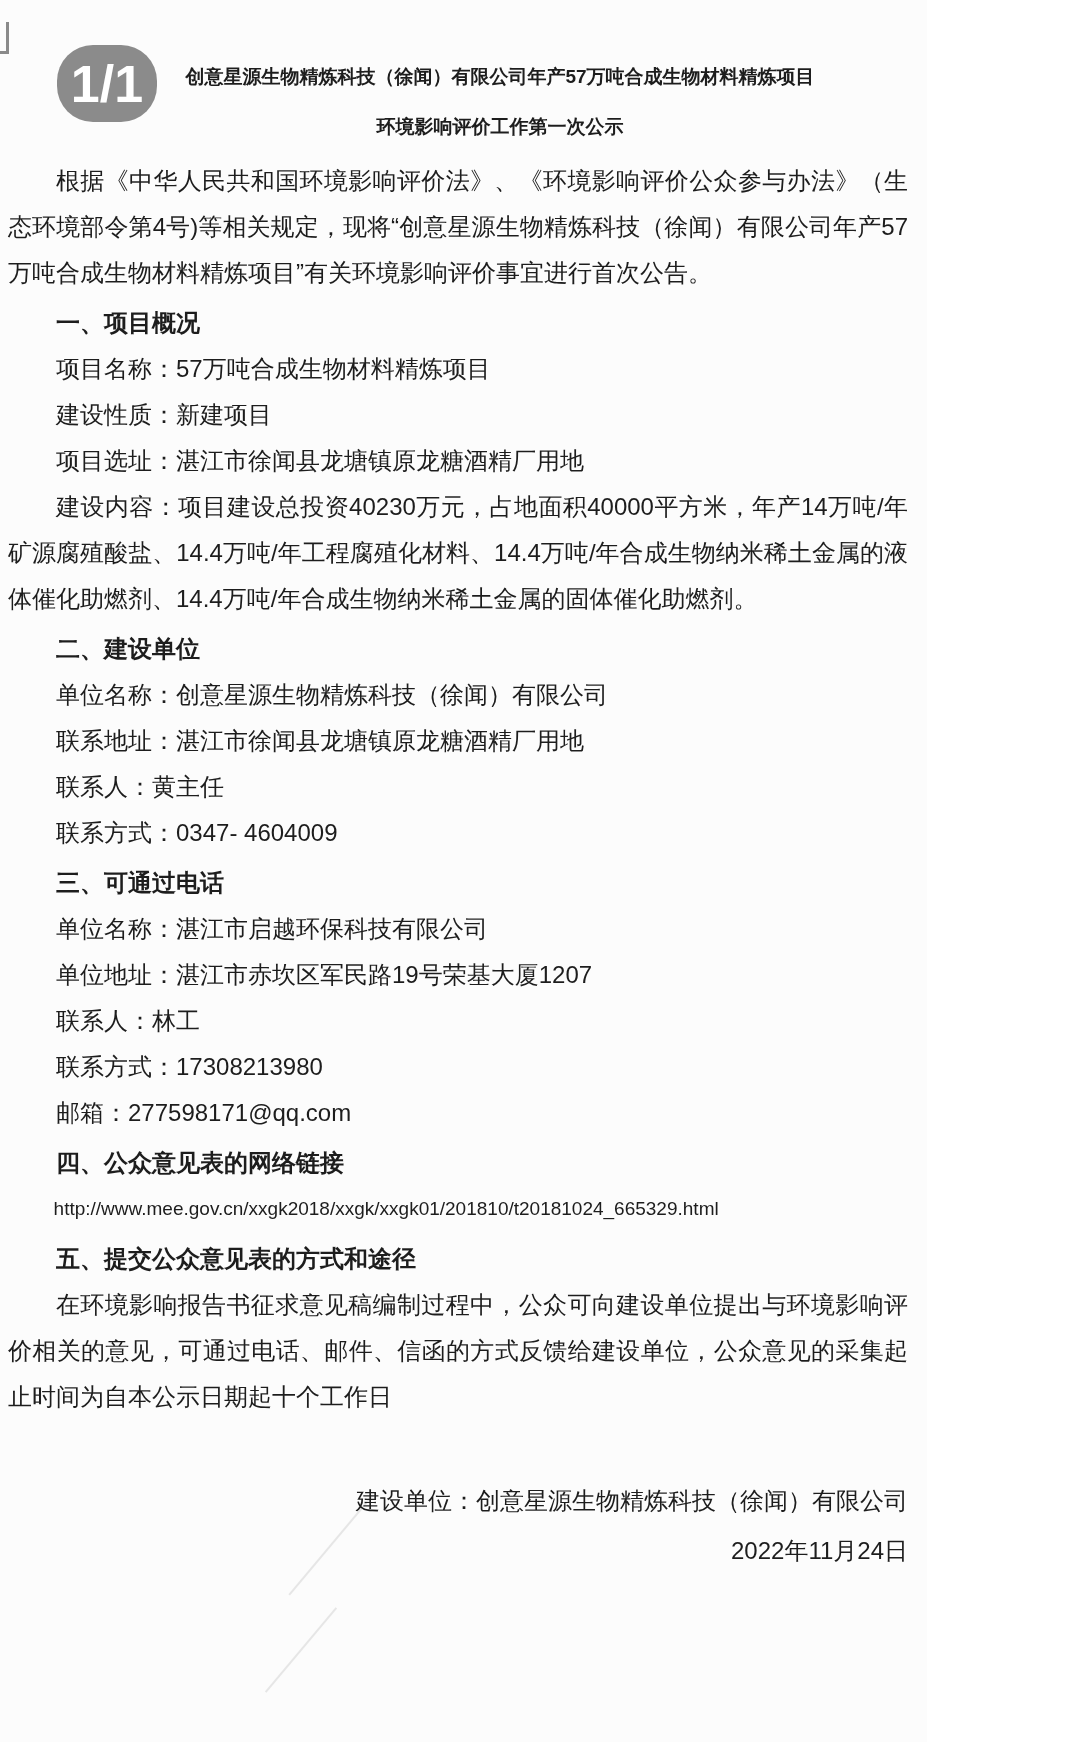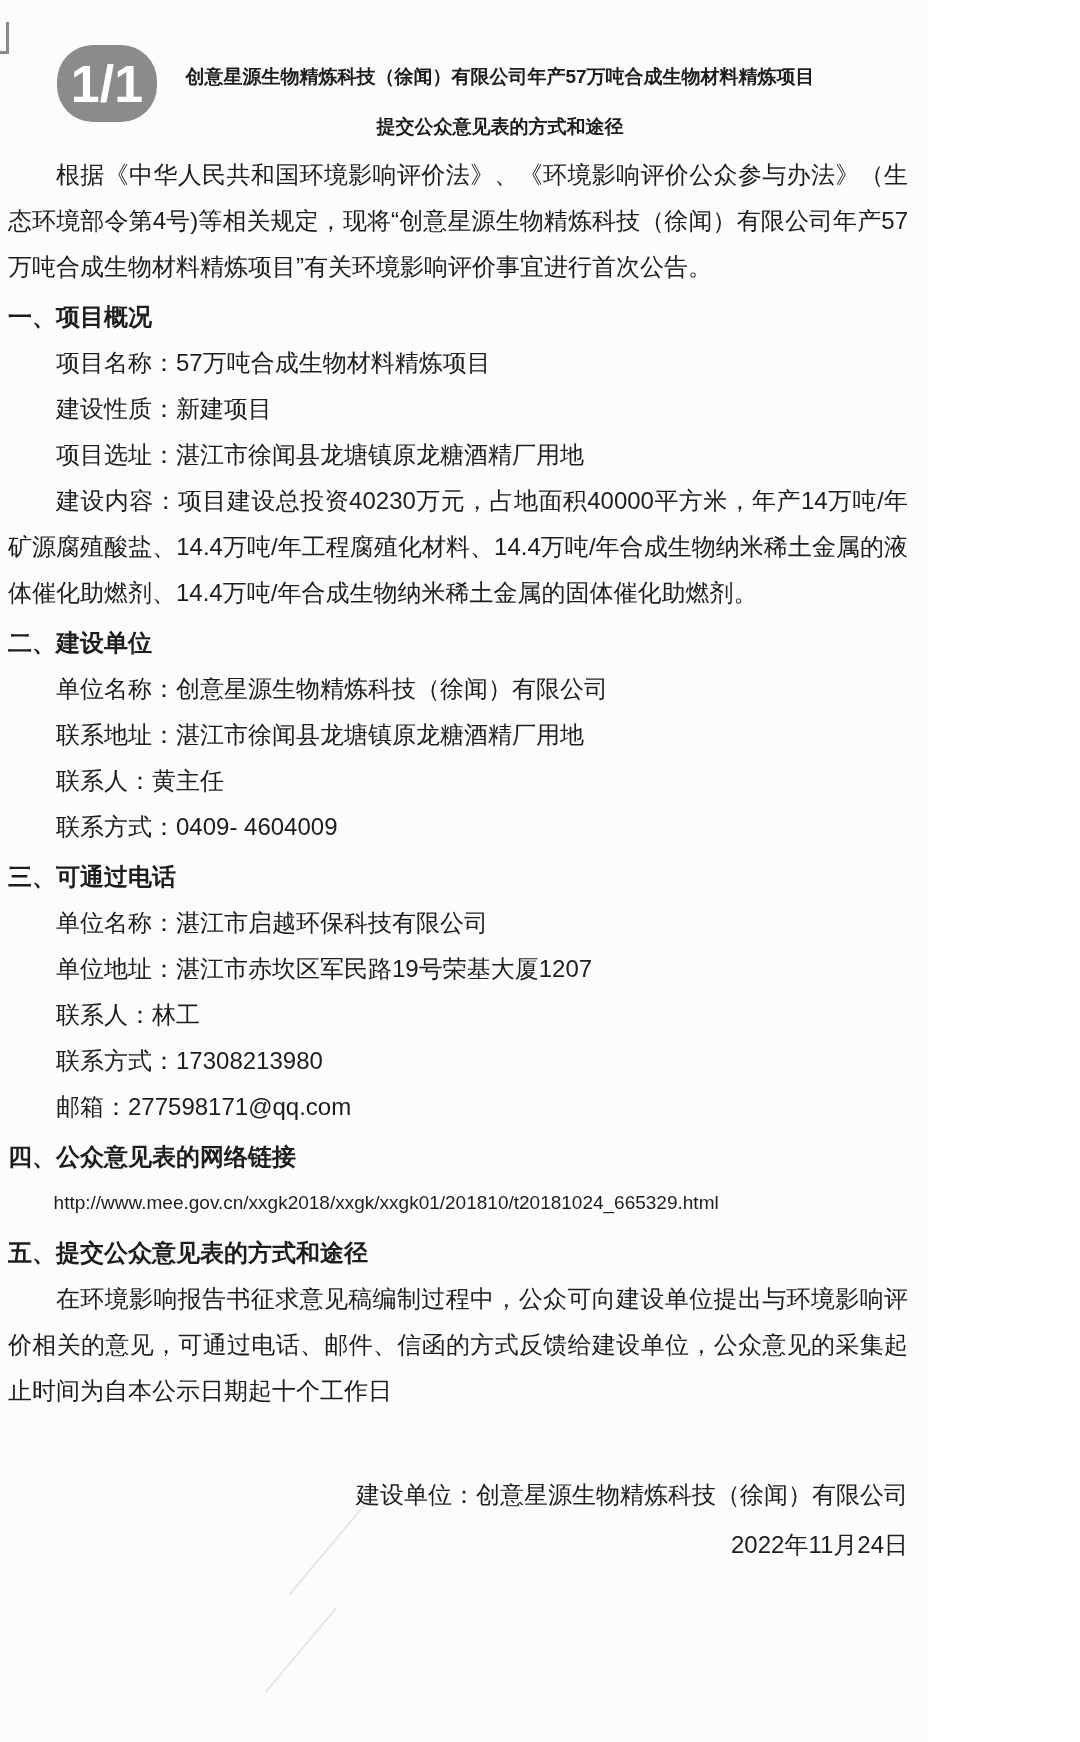--- a/index.html
+++ b/index.html
@@ -40,35 +40,36 @@
     z-index: 2;
     text-align: center;
     font-size: 19px;
     font-weight: 700;
     line-height: 50px;
   }
 
   
   .doc-body {
     position: absolute;
-    left: 8px; top: 152px;
+    left: 8px; top: 158px;
     width: 900px;
     z-index: 2;
     font-size: 24px;
     line-height: 46px;
   }
   .para {
     text-align: justify;
     text-indent: 2em;
   }
   .line { text-indent: 2em; white-space: nowrap; }
   .heading {
     font-weight: 700;
     margin-top: 4px;
     white-space: nowrap;
+    margin-left: 48px;
   }
   .url-line {
     text-indent: 2.4em;
     font-size: 19px;
     line-height: 46px;
     white-space: nowrap;
   }
   .signature {
     margin-top: 56px;
     text-align: right;
@@ -108,38 +109,38 @@
   <div class="mark br-h"></div>
 
   <div class="scratch s1"></div>
   <div class="scratch s2"></div>
 
   <div class="badge-bg"></div>
   <div class="badge-text">1/1</div>
 
   <div class="doc-title">
     <div>创意星源生物精炼科技（徐闻）有限公司年产57万吨合成生物材料精炼项目</div>
-    <div>提交公众意见表的方式和途径</div>
+    <div>环境影响评价工作第一次公示</div>
   </div>
 
   <div class="doc-body">
 
     <div class="para">根据《中华人民共和国环境影响评价法》、《环境影响评价公众参与办法》（生态环境部令第4号)等相关规定，现将“创意星源生物精炼科技（徐闻）有限公司年产57万吨合成生物材料精炼项目”有关环境影响评价事宜进行首次公告。</div>
 
     <div class="heading">一、项目概况</div>
     <div class="line">项目名称：57万吨合成生物材料精炼项目</div>
     <div class="line">建设性质：新建项目</div>
     <div class="line">项目选址：湛江市徐闻县龙塘镇原龙糖酒精厂用地</div>
     <div class="para">建设内容：项目建设总投资40230万元，占地面积40000平方米，年产14万吨/年矿源腐殖酸盐、14.4万吨/年工程腐殖化材料、14.4万吨/年合成生物纳米稀土金属的液体催化助燃剂、14.4万吨/年合成生物纳米稀土金属的固体催化助燃剂。</div>
 
     <div class="heading">二、建设单位</div>
     <div class="line">单位名称：创意星源生物精炼科技（徐闻）有限公司</div>
     <div class="line">联系地址：湛江市徐闻县龙塘镇原龙糖酒精厂用地</div>
     <div class="line">联系人：黄主任</div>
-    <div class="line">联系方式：0409- 4604009</div>
+    <div class="line">联系方式：0347- 4604009</div>
 
     <div class="heading">三、可通过电话</div>
     <div class="line">单位名称：湛江市启越环保科技有限公司</div>
     <div class="line">单位地址：湛江市赤坎区军民路19号荣基大厦1207</div>
     <div class="line">联系人：林工</div>
     <div class="line">联系方式：17308213980</div>
     <div class="line">邮箱：277598171@qq.com</div>
 
     <div class="heading">四、公众意见表的网络链接</div>
     <div class="url-line">http://www.mee.gov.cn/xxgk2018/xxgk/xxgk01/201810/t20181024_665329.html</div>

